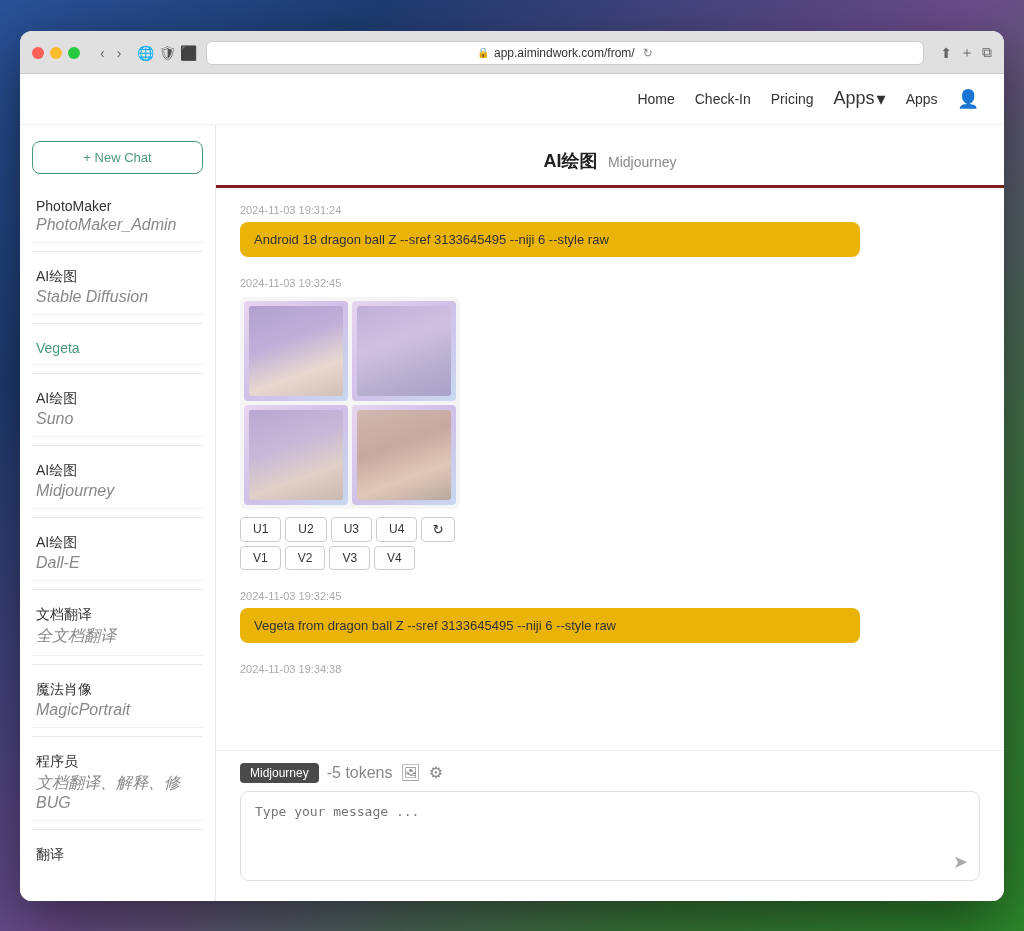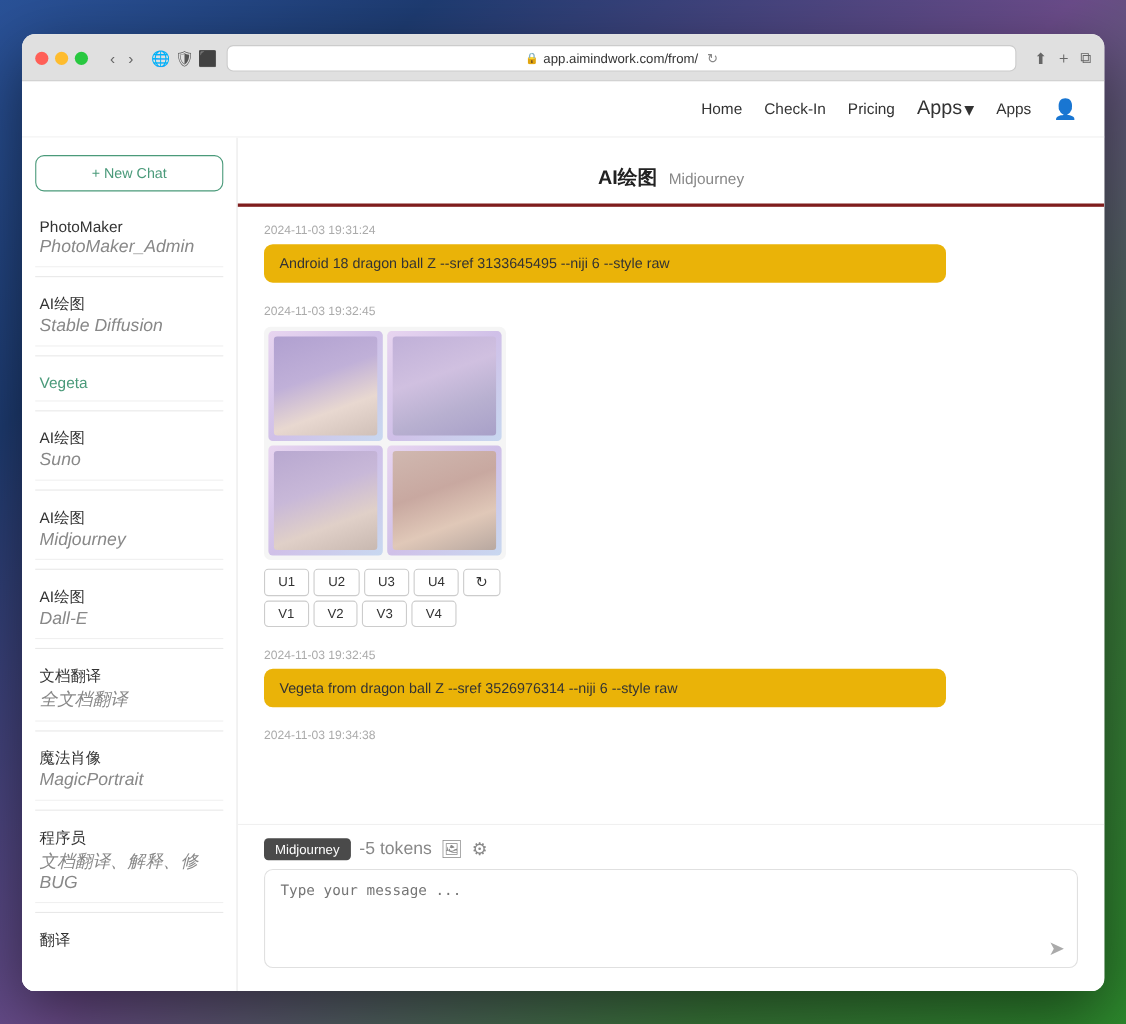--- a/index.html
+++ b/index.html
@@ -349,21 +349,21 @@
           </div>
           <div class="action-row">
             <button class="action-btn">V1</button>
             <button class="action-btn">V2</button>
             <button class="action-btn">V3</button>
             <button class="action-btn">V4</button>
           </div>
 
           <div class="msg-divider"></div>
           <div class="msg-timestamp">2024-11-03 19:32:45</div>
-          <div class="msg-bubble">Vegeta from dragon ball Z --sref 3526976314 --niji 6 --style raw</div>
+          <div class="msg-bubble">Vegeta from dragon ball Z --sref 3133645495 --niji 6 --style raw</div>
 
           <div class="msg-divider"></div>
           <div class="msg-timestamp">2024-11-03 19:34:38</div>
         </div>
 
         <div class="chat-input-area">
           <div class="input-toolbar">
             <span class="model-badge">Midjourney</span>
             <span class="token-info">-5 tokens</span>
             <span class="toolbar-icon">🖼</span>

